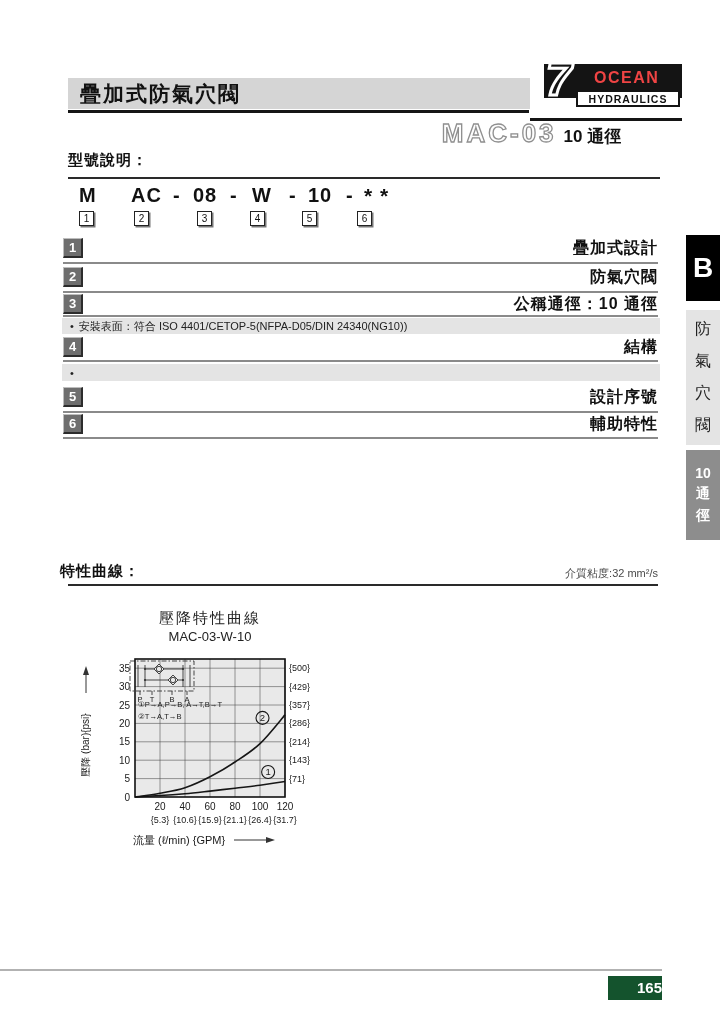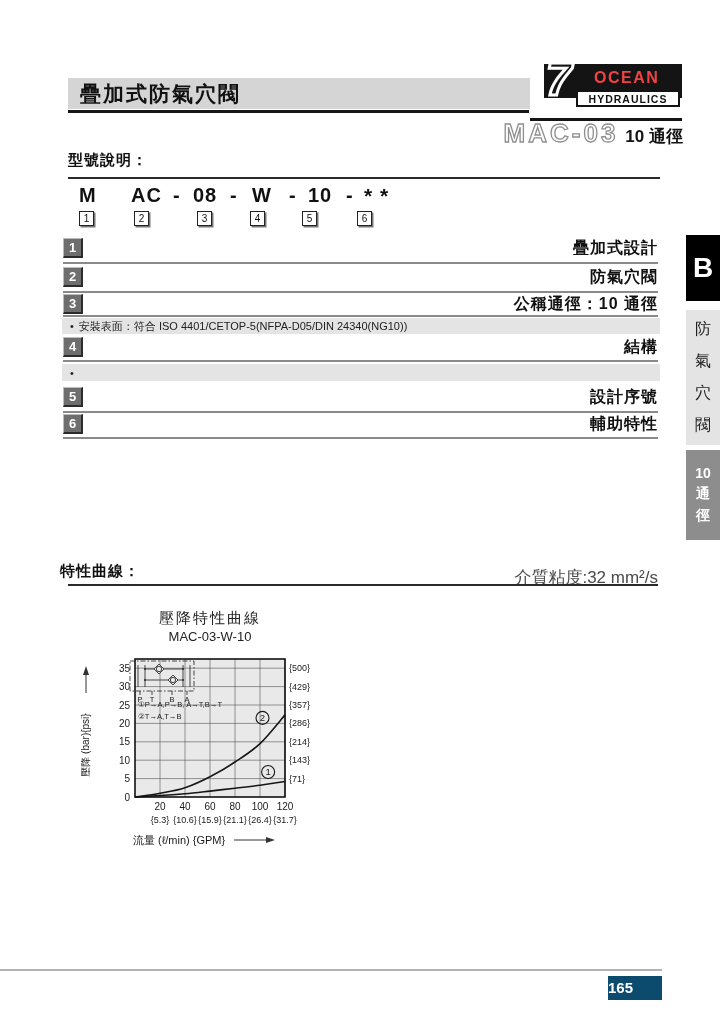--- a/index.html
+++ b/index.html
@@ -15,21 +15,21 @@
 
   .logo-black{left:544px;top:64px;width:138px;height:34px;background:#141414;z-index:1;}
   .logo-seven{left:546px;top:56px;font-size:46px;line-height:46px;font-weight:bold;font-style:italic;
               color:#141414;-webkit-text-stroke:3px #ffffff;z-index:2;}
   .logo-ocean{left:594px;top:69px;color:#ef4444;font-weight:bold;font-size:16px;letter-spacing:1.5px;z-index:2;}
   .logo-hyd{left:576px;top:90px;width:104px;height:17px;background:#fff;border:2px solid #141414;
             font-size:10.5px;font-weight:bold;text-align:center;line-height:14px;letter-spacing:1px;
             z-index:3;box-sizing:border-box;}
   .logo-underline{left:530px;top:118px;width:152px;height:2.5px;background:#141414;}
 
-  .model-heading{left:380px;top:118px;width:303px;display:flex;justify-content:flex-end;align-items:baseline;}
+  .model-heading{left:380px;top:118px;width:303px;display:flex;justify-content:center;align-items:baseline;}
   .mh-model{font-size:26px;font-weight:bold;letter-spacing:3px;color:#fdfdfd;-webkit-text-stroke:1.3px #8f8f8f;}
   .mh-size{font-size:17px;font-weight:bold;margin-left:7px;color:#111;}
 
   .model-label{left:68px;top:151px;font-size:15px;font-weight:bold;letter-spacing:1px;text-align:center;}
   .code-topline{left:68px;top:177px;width:592px;height:2px;background:#2a2a2a;}
 
   .code{top:184px;font-size:20px;font-weight:bold;letter-spacing:1px;}
   .c0{left:79px;}.c1{left:131px;}.c2{left:173px;}.c3{left:193px;}.c4{left:230px;}
   .c5{left:252px;}.c6{left:289px;}.c7{left:308px;}.c8{left:346px;}.c9{left:364px;font-size:21px;}
 
@@ -57,32 +57,32 @@
   
   .tab-b{left:686px;top:235px;width:34px;height:66px;background:#000;color:#fff;
          font-size:28px;font-weight:bold;display:flex;align-items:center;justify-content:center;}
   .tab-cat{left:686px;top:310px;width:34px;height:135px;background:#e4e4e4;color:#222;font-size:16px;
            display:flex;flex-direction:column;align-items:center;justify-content:center;gap:11px;}
   .tab-size{left:686px;top:450px;width:34px;height:90px;background:#8d8d8d;color:#fff;font-size:14px;
             font-weight:bold;display:flex;flex-direction:column;align-items:center;justify-content:center;gap:4px;}
 
   
   .curves-heading{left:60px;top:562px;font-size:15px;font-weight:bold;letter-spacing:1px;}
-  .viscosity{right:62px;top:566px;font-size:17px;color:#4a4a4a;}
+  .viscosity{right:62px;top:566px;font-size:11px;color:#4a4a4a;}
   .curves-line{left:68px;top:584px;width:590px;height:2px;background:#2a2a2a;}
 
   .chart-title{left:105px;top:609px;width:210px;text-align:center;font-size:15px;letter-spacing:2px;color:#222;}
   .chart-subtitle{left:105px;top:629px;width:210px;text-align:center;font-size:13px;color:#222;}
   .chart-wrap{left:62px;top:645px;width:300px;height:220px;}
   svg text{font-family:"Liberation Sans","DejaVu Sans",sans-serif;fill:#1a1a1a;}
 
   
   .footer-line{left:0;top:969px;width:662px;height:2px;background:#b2b2b2;}
-  .page-num{left:608px;top:976px;width:54px;height:24px;background:#0c4a6e;color:#fff;
-            font-size:15px;font-weight:bold;text-align:left;line-height:24px;}
+  .page-num{left:608px;top:976px;width:54px;height:24px;background:#14532d;color:#fff;
+            font-size:15px;font-weight:bold;text-align:right;line-height:24px;}
 </style>
 </head>
 <body>
 
 <div class="page">
 
   <div class="abs title-bar">
     <span>疊加式防氣穴閥</span>
   </div>
   <div class="abs title-underline"></div>

